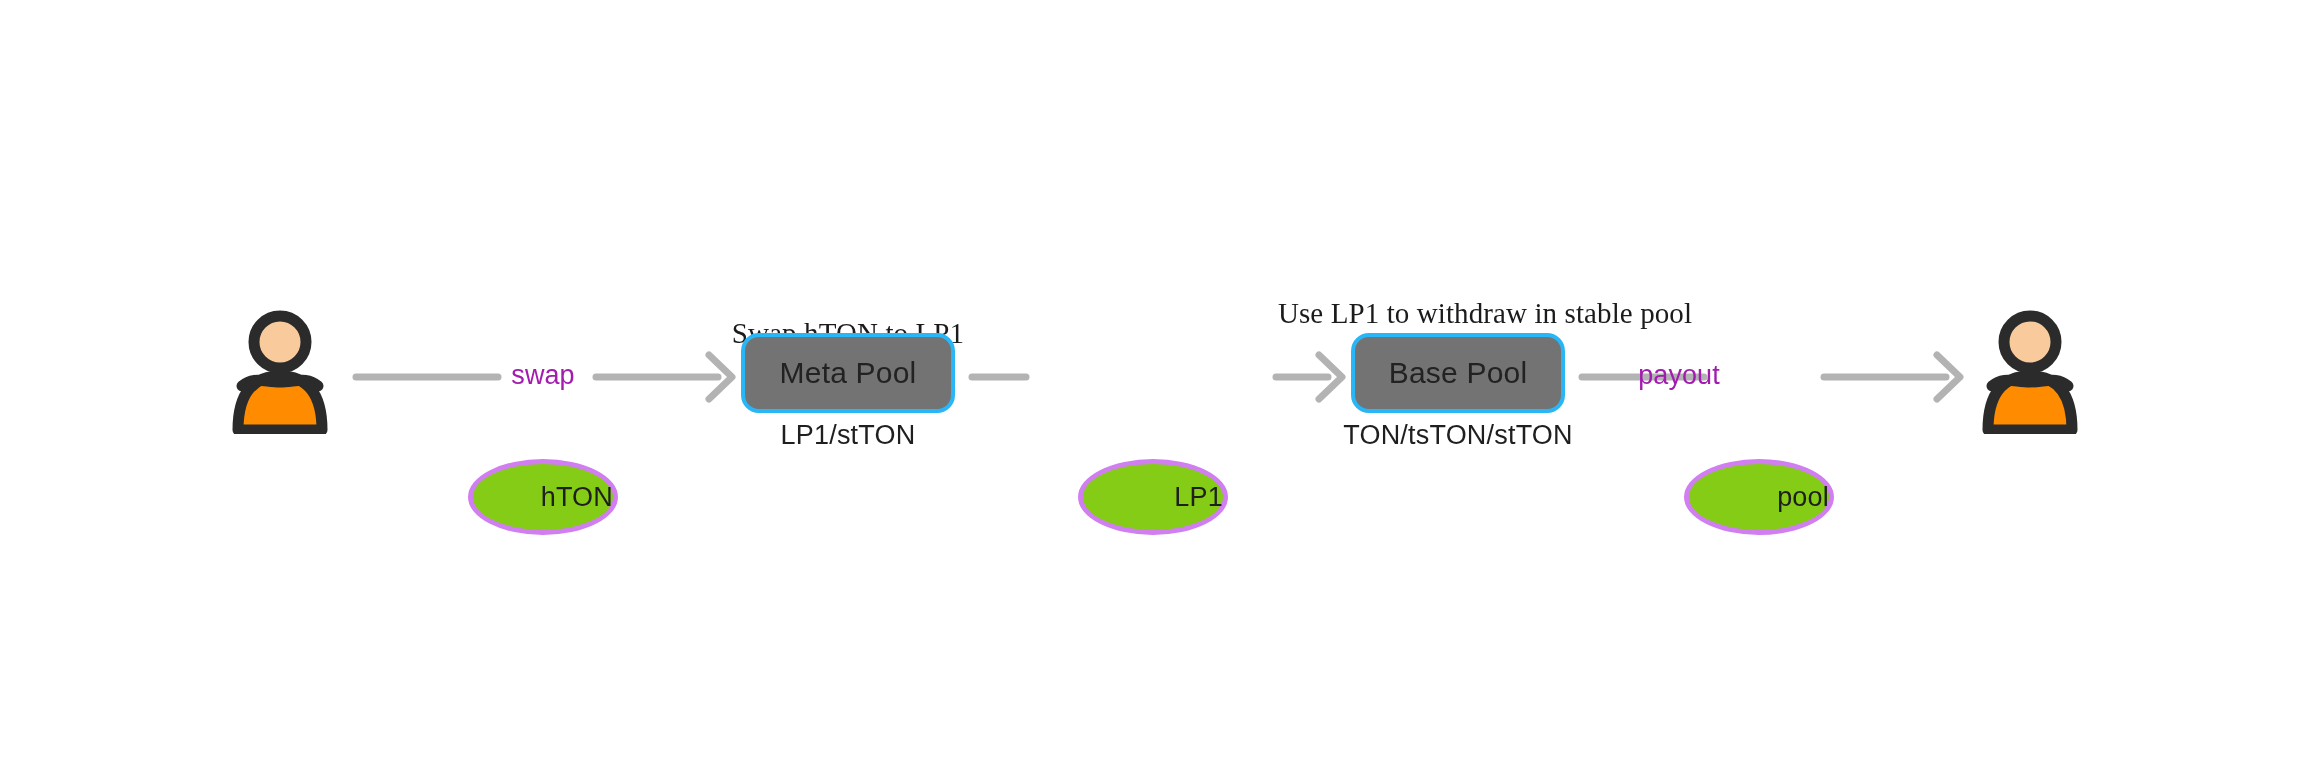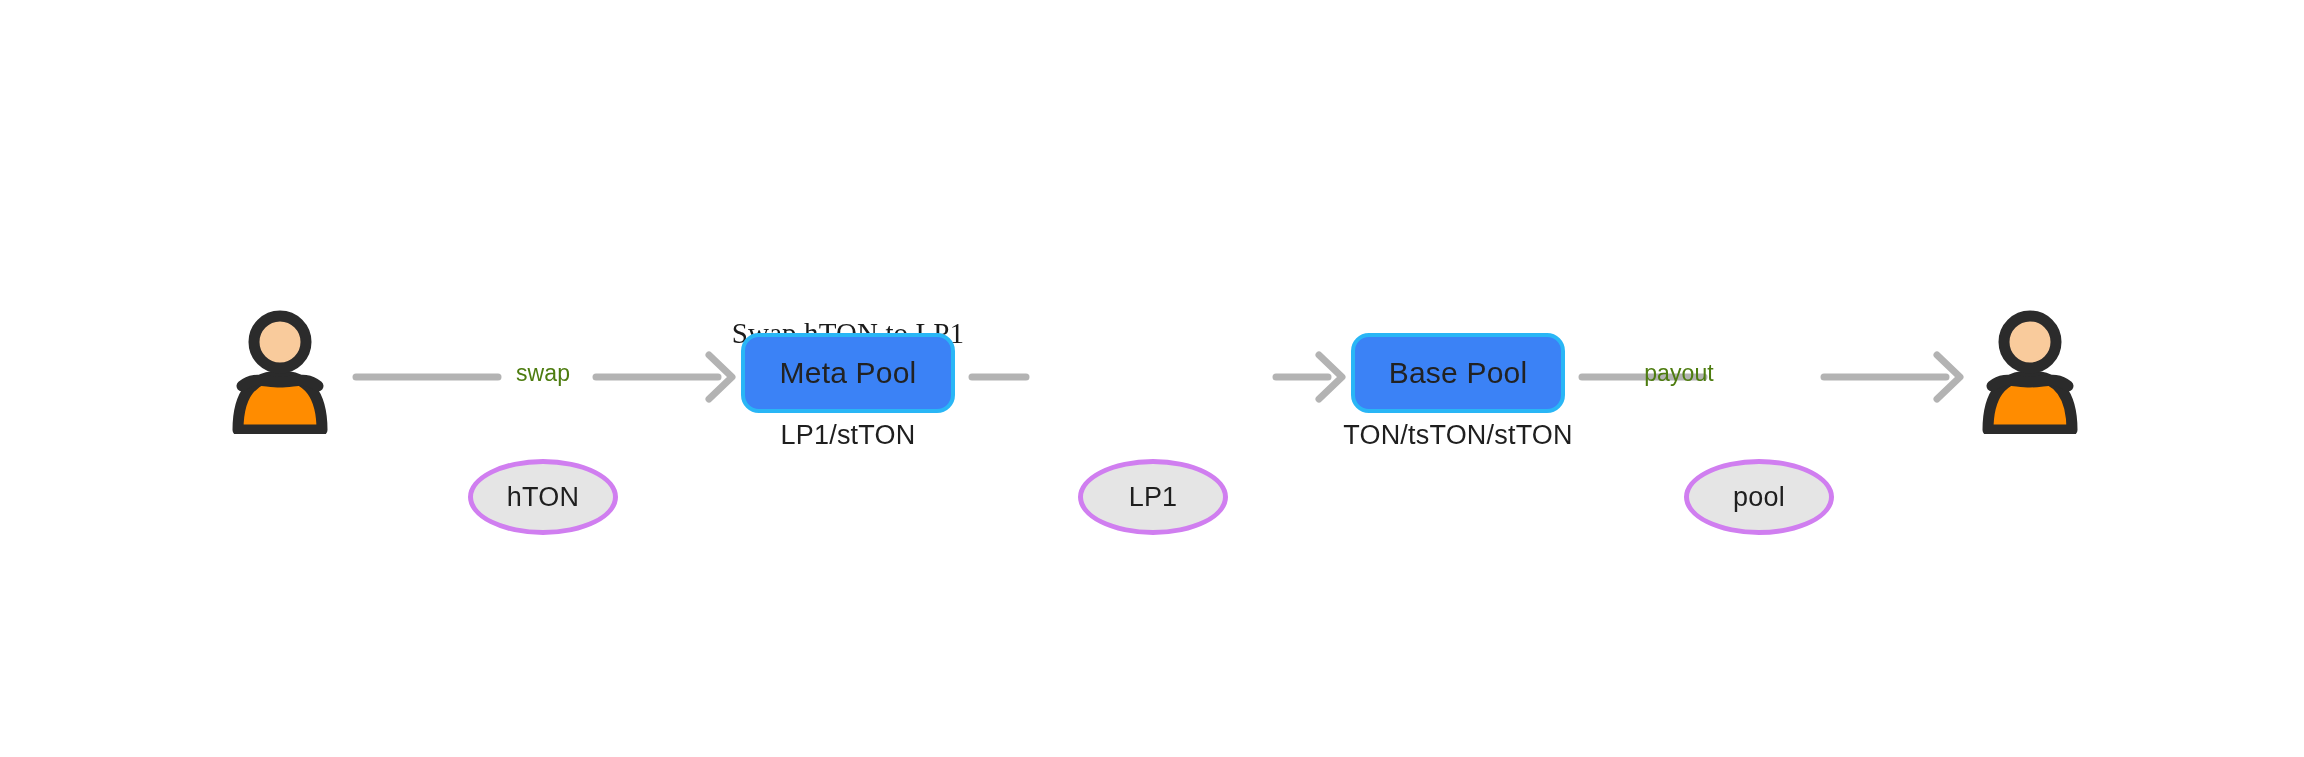--- a/index.html
+++ b/index.html
@@ -29,21 +29,21 @@
     font-size: 29px;
     line-height: 38px;
     text-align: center;
     white-space: pre;
     letter-spacing: 0.1px;
   }
 
   
   .pool-box {
     box-sizing: border-box;
-    background: #3b82f6;
+    background: #737373;
     border: 4px solid #29b6f6;
     border-radius: 18px;
     display: flex;
     align-items: center;
     justify-content: center;
     color: #222222;
     font-size: 30px;
     font-family: "Liberation Sans", sans-serif;
     letter-spacing: 0.2px;
   }
@@ -52,36 +52,36 @@
     color: #1f1f1f;
     font-size: 27px;
     font-family: "Liberation Sans", sans-serif;
     white-space: nowrap;
     letter-spacing: 0.2px;
   }
 
   
   .token-ellipse {
     box-sizing: border-box;
-    background: #e5e5e5;
+    background: #84cc16;
     border: 5px solid #d07ef0;
     border-radius: 50%;
     display: flex;
     align-items: center;
-    justify-content: center;
+    justify-content: flex-end;
     color: #1f1f1f;
     font-size: 27px;
     font-family: "Liberation Sans", sans-serif;
     letter-spacing: 0.2px;
   }
 
   
   .edge-label {
-    color: #4d7c0f;
-    font-size: 23px;
+    color: #a21caf;
+    font-size: 27px;
     font-family: "Liberation Sans", sans-serif;
     white-space: nowrap;
     text-align: center;
     letter-spacing: 0.1px;
   }
 
   .arrow-svg { display: block; }
   .person-svg { display: block; }
 </style>
 </head>
@@ -125,20 +125,21 @@
     </svg>
   </div>
   <div class="abs" style="left:1272px; top:349px; width:78px; height:56px;">
     <svg class="arrow-svg" width="78" height="56" viewBox="0 0 78 56">
       <line x1="4" y1="28" x2="56" y2="28" stroke="#b3b3b3" stroke-width="7" stroke-linecap="round"></line>
       <polyline points="47,6 70,28 47,50" fill="none" stroke="#b3b3b3" stroke-width="7" stroke-linecap="round" stroke-linejoin="round"></polyline>
     </svg>
   </div>
 
   <div class="abs caption" style="left:1205px; top:218px; width:560px;">
+    <div>Use LP1 to withdraw in stable pool</div>
   </div>
 
   <div class="abs pool-box" style="left:1351px; top:333px; width:214px; height:80px;">
     <span>Base Pool</span>
   </div>
   <div class="abs pool-sub" style="left:1331px; top:420px; width:254px;">TON/tsTON/stTON</div>
 
   <div class="abs" style="left:1578px; top:363px; width:130px; height:28px;">
     <svg class="arrow-svg" width="130" height="28" viewBox="0 0 130 28">
       <line x1="4" y1="14" x2="126" y2="14" stroke="#b3b3b3" stroke-width="7" stroke-linecap="round"></line>

